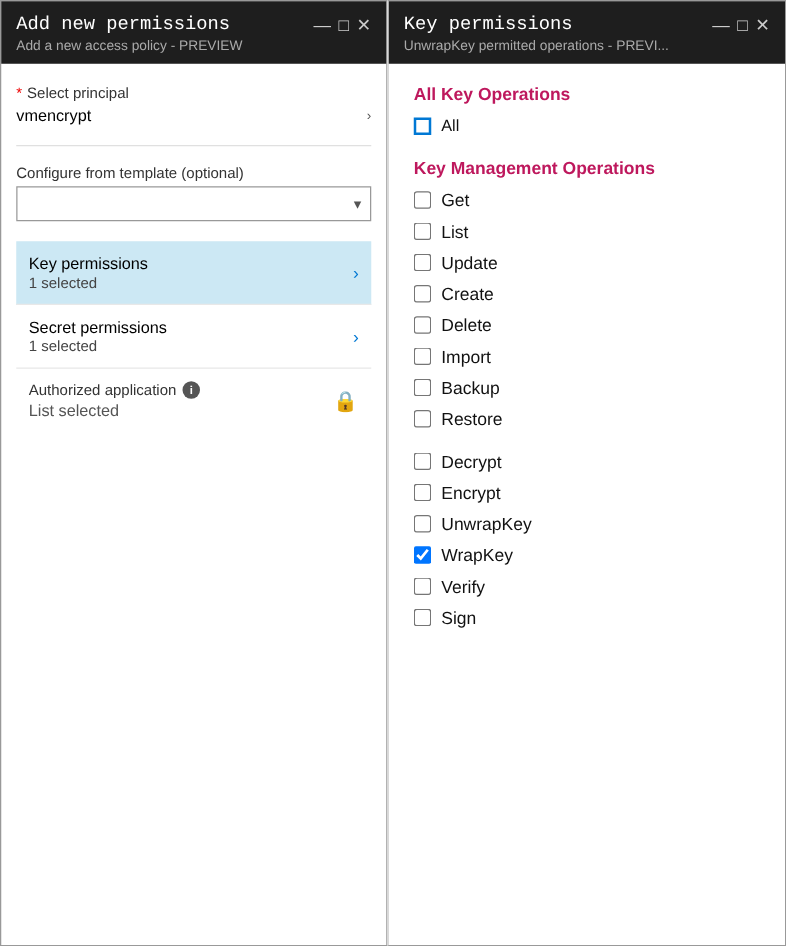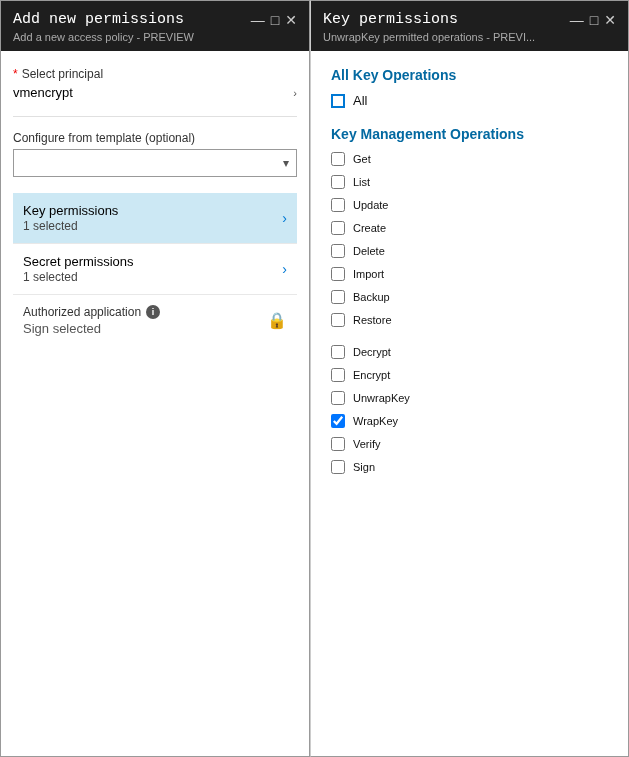--- a/index.html
+++ b/index.html
@@ -207,42 +207,42 @@
     
     .right-body {
       padding: 16px 20px;
       overflow-y: auto;
       flex: 1;
     }
 
     .section-title {
       font-size: 14px;
       font-weight: 600;
-      color: #0369a1;
+      color: #be185d;
       margin-bottom: 12px;
     }
 
     .checkbox-item {
       display: flex;
       align-items: center;
       gap: 8px;
       margin-bottom: 9px;
       cursor: pointer;
     }
 
     .checkbox-item input[type="checkbox"] {
       width: 14px;
       height: 14px;
       cursor: pointer;
       margin: 0;
       flex-shrink: 0;
     }
 
     .checkbox-item label {
-      font-size: 11px;
+      font-size: 14px;
       color: #111;
       cursor: pointer;
     }
 
     .cb-all-wrapper {
       display: flex;
       align-items: center;
       gap: 8px;
       margin-bottom: 14px;
     }
@@ -338,21 +338,21 @@
       </div>
       <span class="nav-item-arrow">›</span>
     </div>
 
     <div class="auth-section">
       <div class="auth-left">
         <div class="auth-label">
           <span>Authorized application</span>
           <span class="info-icon">i</span>
         </div>
-        <div class="auth-value">Sign selected</div>
+        <div class="auth-value">List selected</div>
       </div>
       <span class="lock-icon">🔒</span>
     </div>
   </div>
 </div>
 
 <div class="panel panel-right">
   <div class="panel-header">
     <div class="panel-header-text">
       <div class="panel-title">Key permissions</div>

